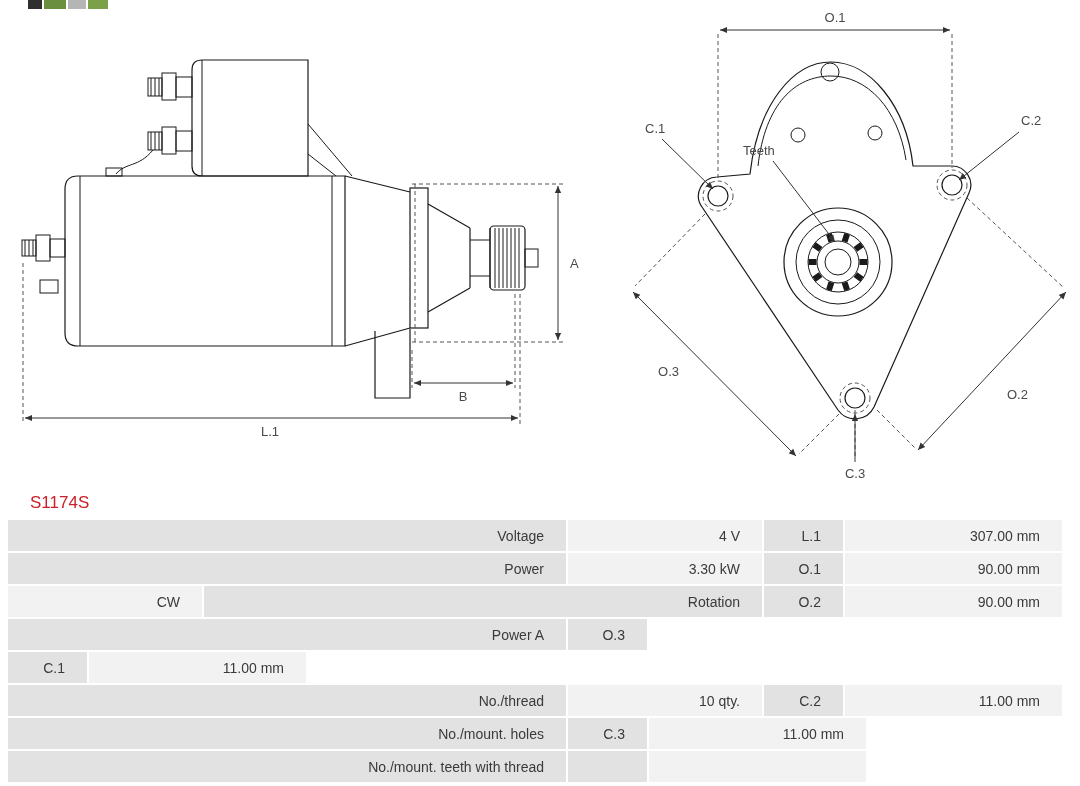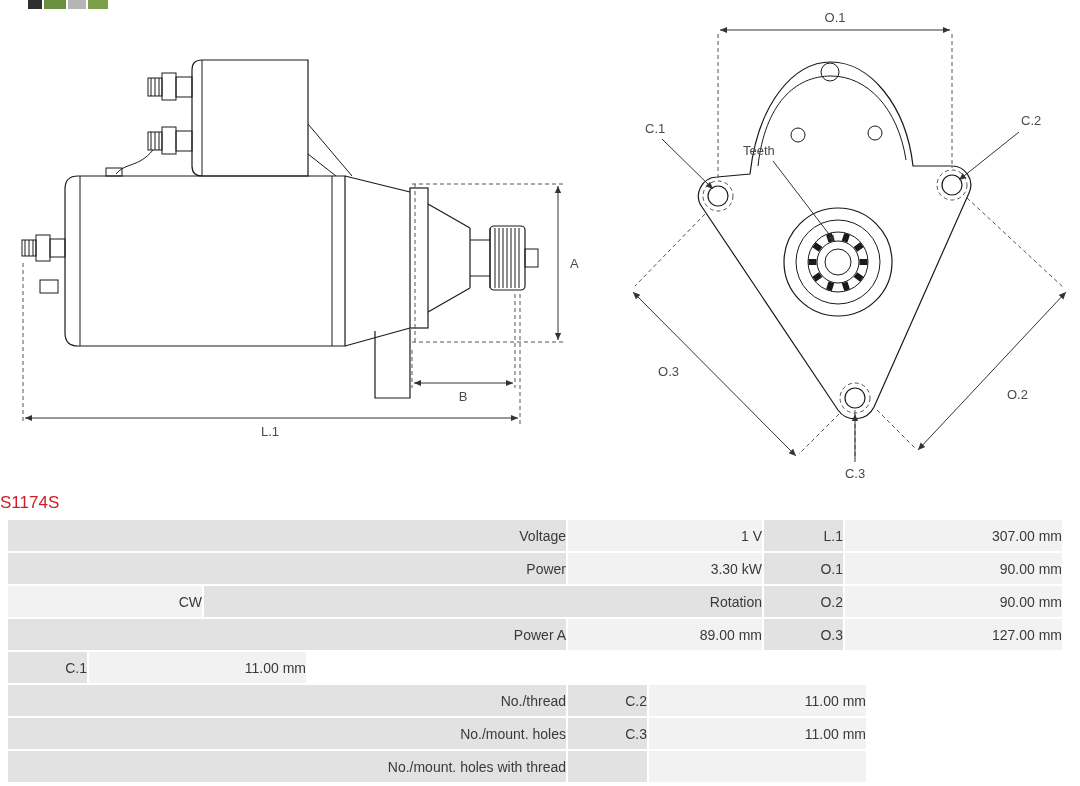--- a/index.html
+++ b/index.html
@@ -10,24 +10,24 @@
   .drawings{position:relative;height:492px}
   .drawings svg{position:absolute}
   .svg-side{left:10px;top:28px}
   .svg-front{left:615px;top:8px}
   .part{fill:none;stroke:#1a1a1a;stroke-width:1.2}
   .thin{fill:none;stroke:#1a1a1a;stroke-width:1}
   .dim{stroke:#333;stroke-width:1;fill:none}
   .dash{stroke:#555;stroke-width:1;fill:none;stroke-dasharray:4 3}
   .teeth{stroke:#1a1a1a;stroke-width:6;fill:none}
   text{font:13px "Liberation Sans",sans-serif;fill:#4a4a4a}
-  .part-number{margin:0 0 6px 0;font-size:17px;line-height:22px;color:#cc2028;font-weight:400}
+  .part-number{margin:0 0 6px 30px;font-size:17px;line-height:22px;color:#cc2028;font-weight:400}
   .spec-table{margin:0 8px}
   .trow{display:flex;margin-bottom:2px}
-  .tcell{height:31px;display:flex;align-items:center;justify-content:flex-end;padding-right:0;font-size:14px;color:#3a3a3a;white-space:nowrap}
+  .tcell{height:31px;display:flex;align-items:center;justify-content:flex-end;padding-right:22px;font-size:14px;color:#3a3a3a;white-space:nowrap}
   .c1{width:558px;margin-right:2px}
   .c2{width:194px;margin-right:2px}
   .c3{width:79px;margin-right:2px}
   .c4{width:217px}
   .lbl{background:#e2e2e2}
   .val{background:#f2f2f2}
 </style>
 </head>
 <body>
 
@@ -201,54 +201,53 @@
       <text x="392" y="391">O.2</text>
     </g>
   </svg>
 </div>
 
 <div class="part-number">S1174S</div>
 
 <div class="spec-table">
   <div class="trow">
     <div class="tcell lbl c1">Voltage</div>
-    <div class="tcell val c2">1 V</div>
+    <div class="tcell val c2">4 V</div>
     <div class="tcell lbl c3">L.1</div>
     <div class="tcell val c4">307.00 mm</div>
   </div>
   <div class="trow">
     <div class="tcell lbl c1">Power</div>
     <div class="tcell val c2">3.30 kW</div>
     <div class="tcell lbl c3">O.1</div>
     <div class="tcell val c4">90.00 mm</div>
   </div>
   <div class="trow">
     <div class="tcell val c2">CW</div>
     <div class="tcell lbl c1">Rotation</div>
     <div class="tcell lbl c3">O.2</div>
     <div class="tcell val c4">90.00 mm</div>
   </div>
   <div class="trow">
     <div class="tcell lbl c1">Power A</div>
-    <div class="tcell val c2">89.00 mm</div>
     <div class="tcell lbl c3">O.3</div>
-    <div class="tcell val c4">127.00 mm</div>
   </div>
   <div class="trow">
     <div class="tcell lbl c3">C.1</div>
     <div class="tcell val c4">11.00 mm</div>
   </div>
   <div class="trow">
     <div class="tcell lbl c1">No./thread</div>
+    <div class="tcell val c2">10 qty.</div>
     <div class="tcell lbl c3">C.2</div>
     <div class="tcell val c4">11.00 mm</div>
   </div>
   <div class="trow">
     <div class="tcell lbl c1">No./mount. holes</div>
     <div class="tcell lbl c3">C.3</div>
     <div class="tcell val c4">11.00 mm</div>
   </div>
   <div class="trow">
-    <div class="tcell lbl c1">No./mount. holes with thread</div>
+    <div class="tcell lbl c1">No./mount. teeth with thread</div>
     <div class="tcell lbl c3"></div>
     <div class="tcell val c4"></div>
   </div>
 </div>
 
 </body></html>

